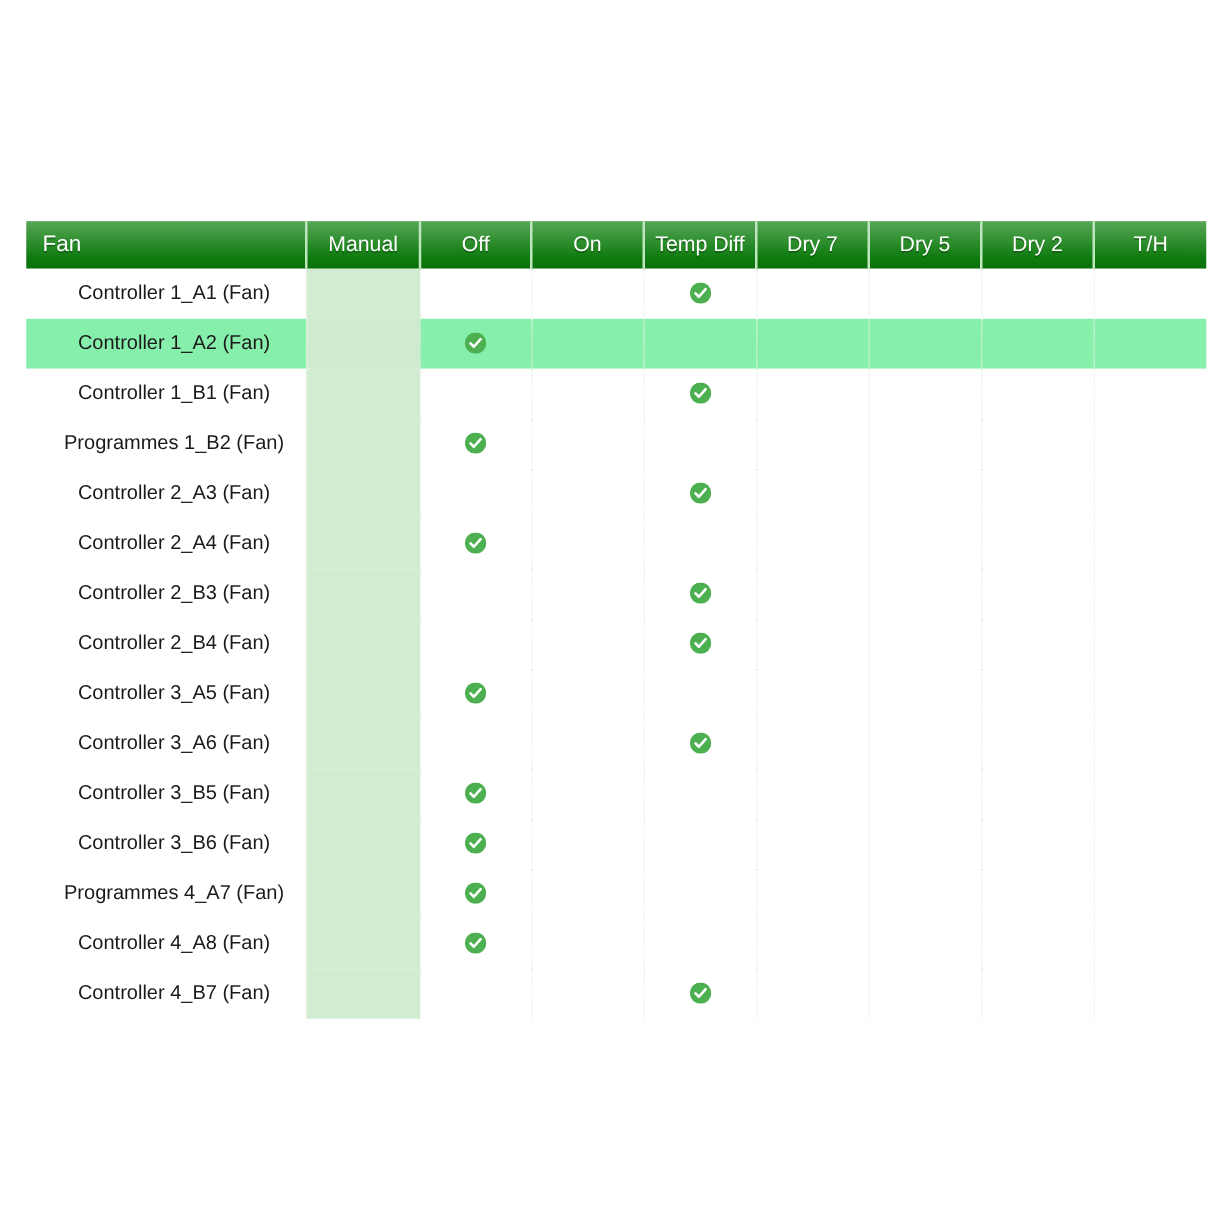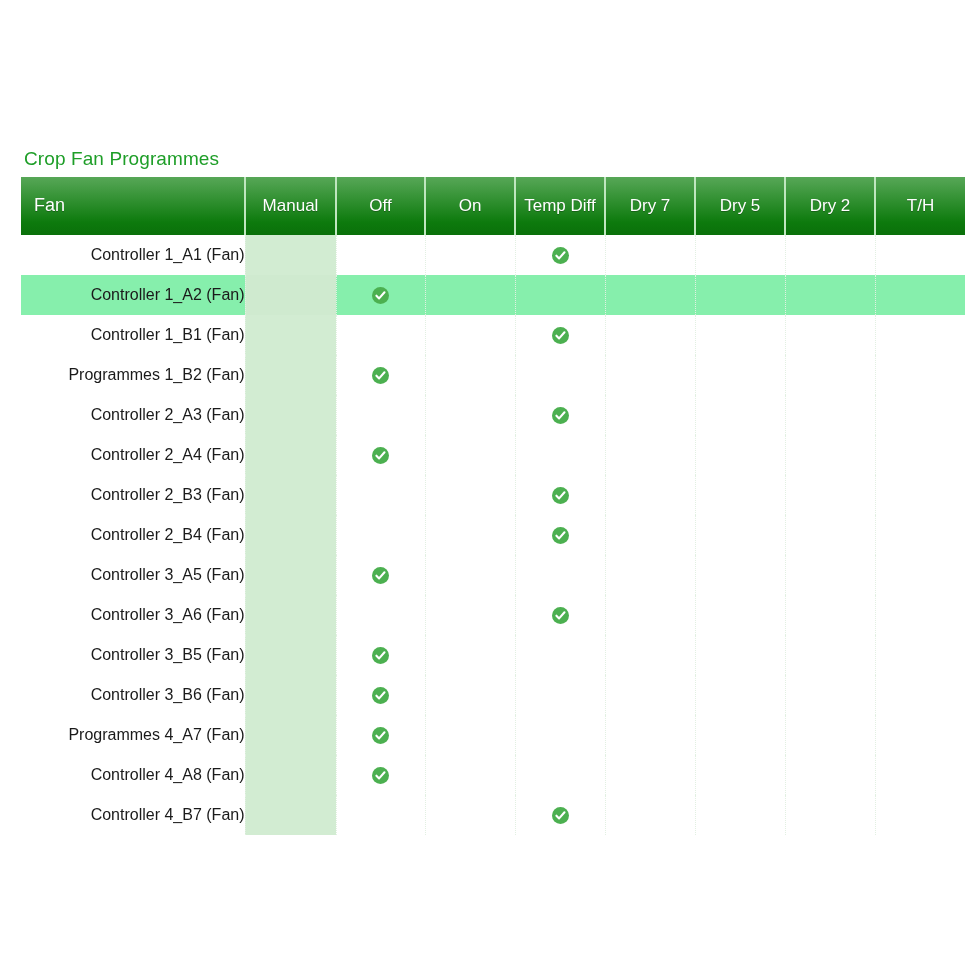--- a/index.html
+++ b/index.html
@@ -45,21 +45,21 @@
     table-layout: fixed;
     width: 944px;
   }
 
   
   thead th {
     background: linear-gradient(to bottom, #57a757 0%, #2f8f2f 42%, #0d7a0d 78%, #0a700a 100%);
     color: #ffffff;
     font-size: 17px;
     font-weight: normal;
-    height: 58px;
+    height: 38px;
     padding: 0 6px;
     text-align: center;
     vertical-align: middle;
     border-right: 2px solid #bfe6bf;
     line-height: 1.08;
     text-shadow: 0 1px 0 rgba(0,0,0,0.25);
   }
   thead th:last-child { border-right: none; margin-left: 19px; }
   thead th.col-fan {
     text-align: left;
@@ -75,21 +75,21 @@
     vertical-align: middle;
     padding: 0;
     border-right: 1px dotted #e2f0e2;
     background: #ffffff;
   }
   tbody td:last-child { border-right: none; }
 
   tbody tr.alt td { background: #86efac; }
 
   td.cell-fan {
-    text-align: right;
+    text-align: center;
     padding-left: 13px;
     white-space: nowrap;
   }
 
   td.cell-check {
     text-align: center;
   }
 
   
   tbody td.col-manual { background: #d2ecd2; }
@@ -104,21 +104,20 @@
     line-height: 0;
   }
   .check-icon svg { display: block; }
   .check-empty { display: inline-block; width: 0; height: 17px; }
 </style>
 </head>
 <body>
 
 <div id="page">
 
-  <div class="panel-title">Crop Fan Programmes</div>
 
   <div class="table-wrap">
     <table class="grid">
       <colgroup>
         <col style="width:224px">
         <col style="width:91px">
         <col style="width:89px">
         <col style="width:90px">
         <col style="width:90px">
         <col style="width:90px">

